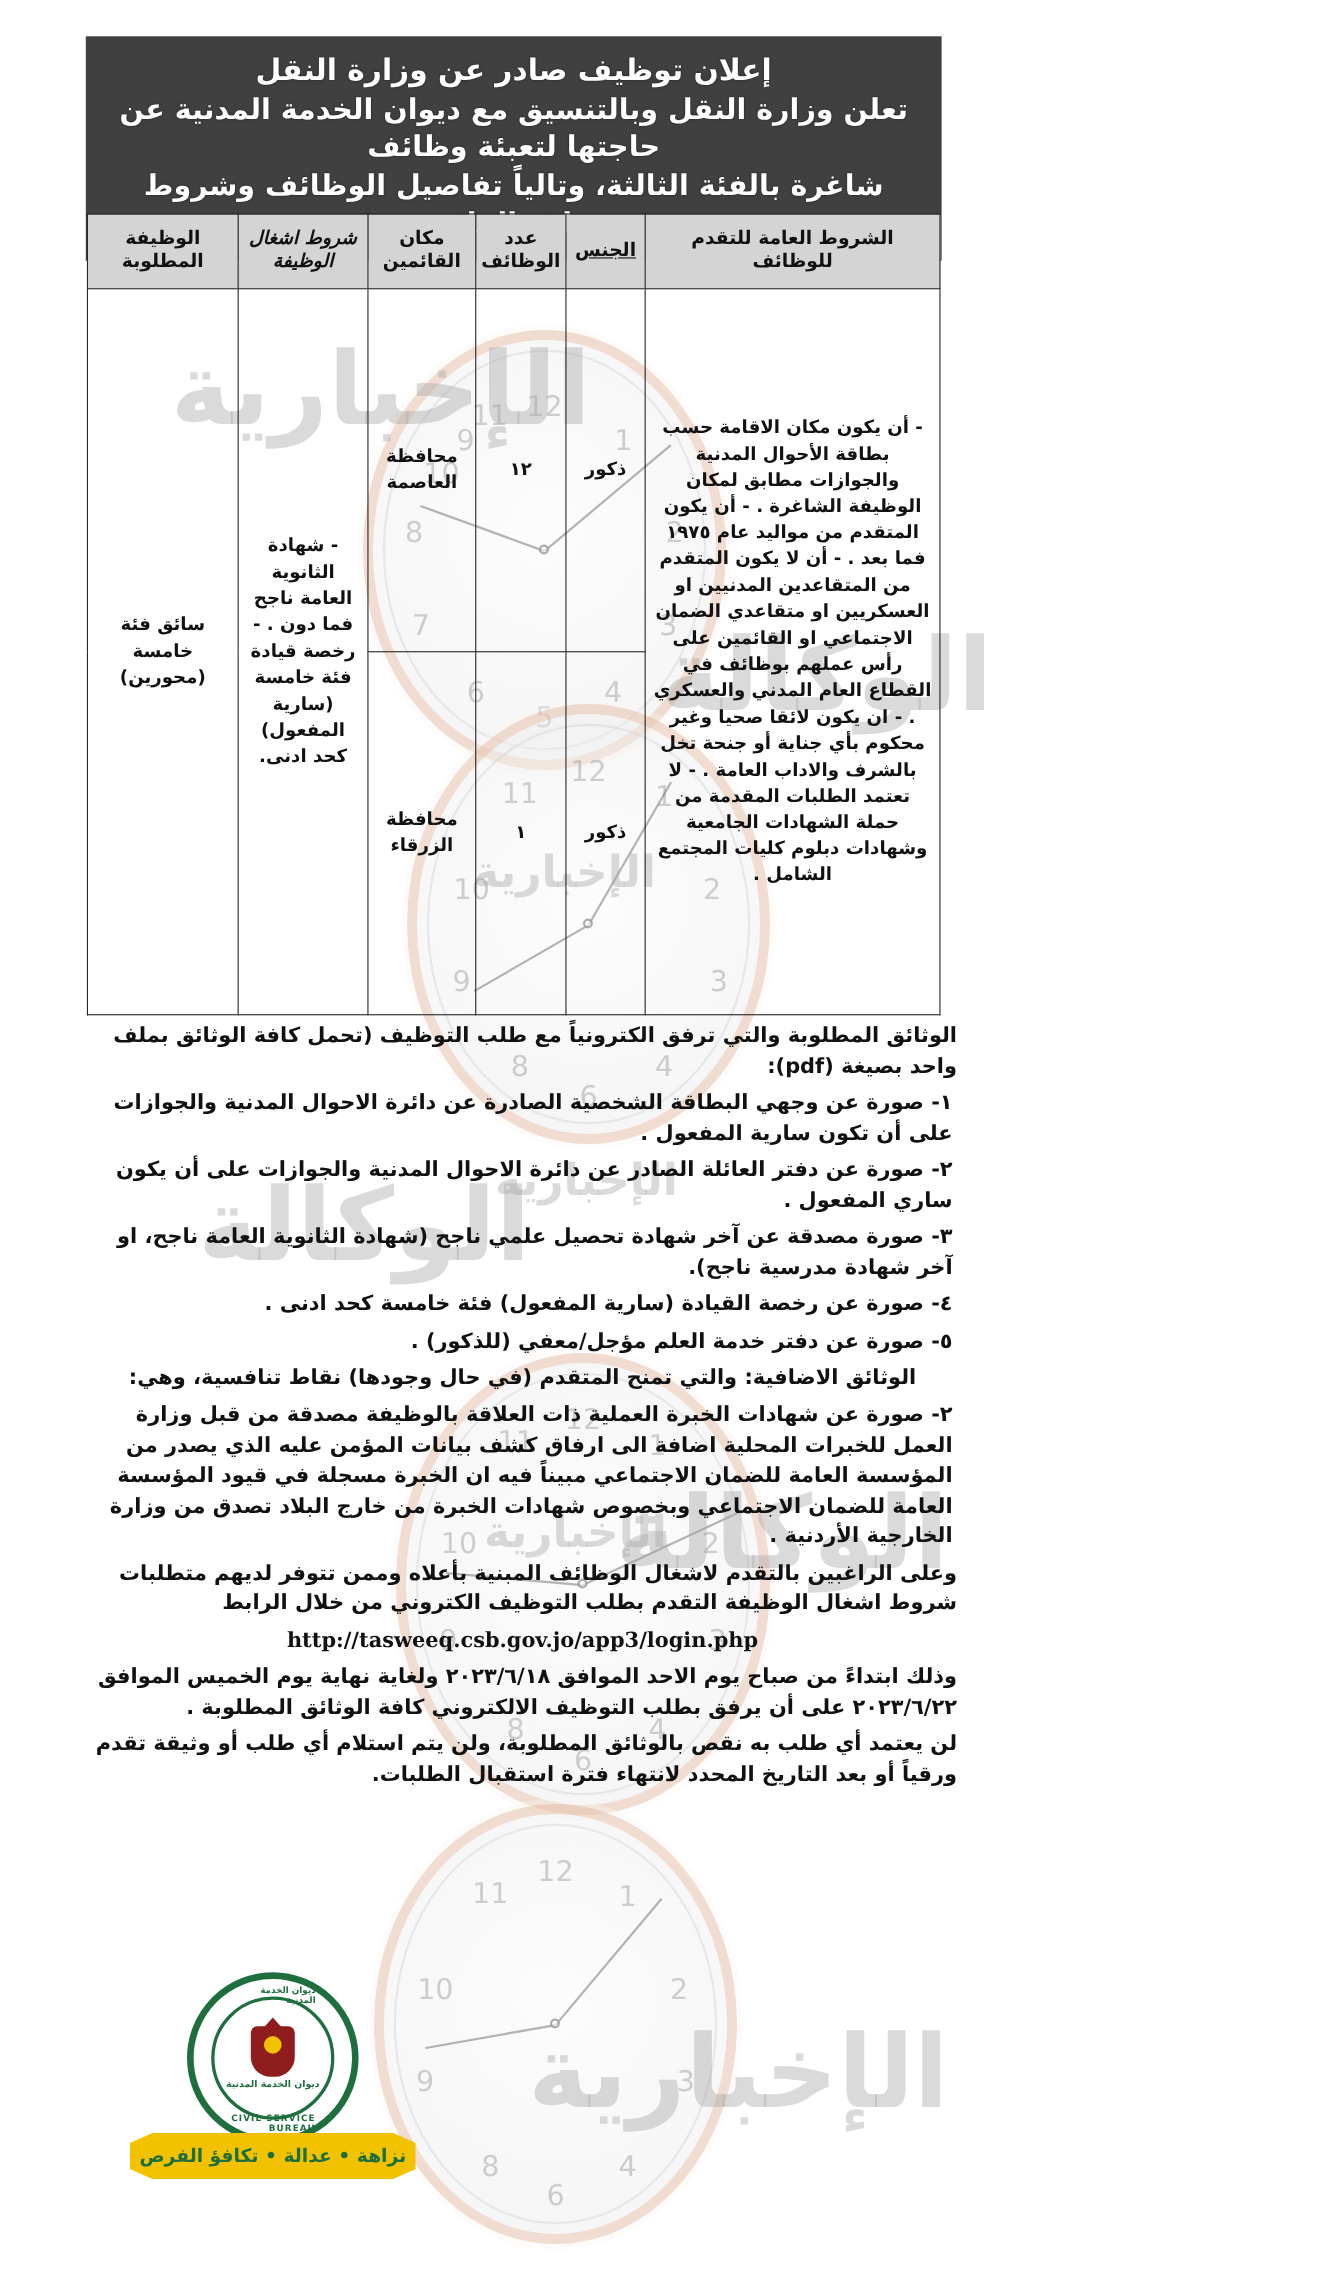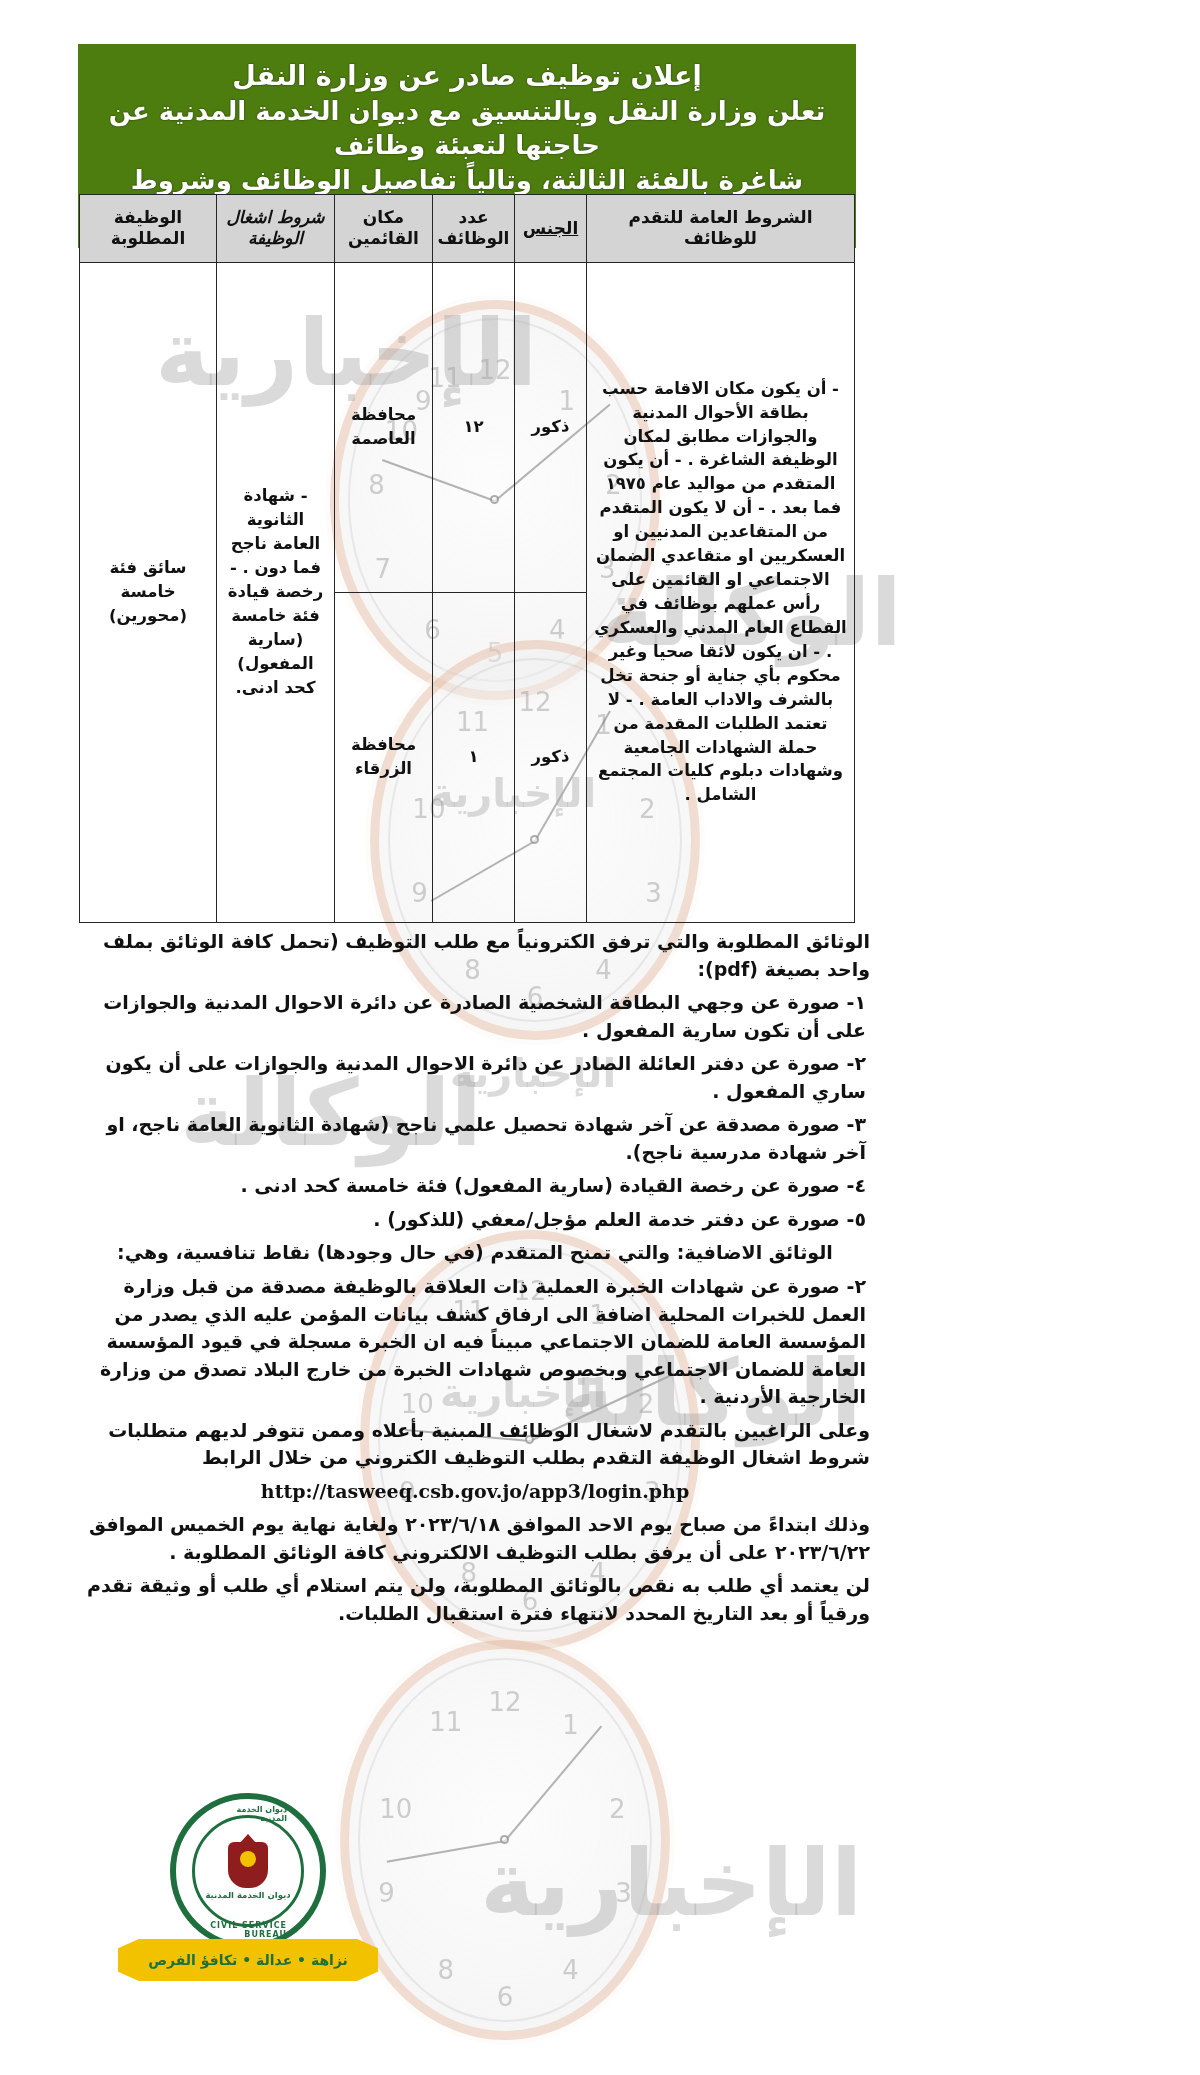--- a/index.html
+++ b/index.html
@@ -71,23 +71,23 @@
   #page {
     position: relative;
     z-index: 2;
     width: 1200px;
     height: 2075px;
   }
 
   
   #announcement-header {
     position: absolute;
-    left: 78px; top: 44px;
+    left: 78px; top: 33px;
     width: 778px;
-    background: #4d7c0f;
+    background: #404040;
     color: #ffffff;
     text-align: center;
     padding: 14px 16px 16px 16px;
   }
   #announcement-header .line {
     font-weight: bold;
     line-height: 1.33;
     text-shadow: 0 0 2px rgba(0,0,0,0.6);
   }
   #announcement-header .line1 { font-size: 27px; }
@@ -229,21 +229,21 @@
   #csb-logo .ring-text .bottom { bottom: 10px; }
   #csb-logo .ribbon {
     position: absolute;
     left: 0; top: 146px;
     width: 260px; height: 42px;
     background: #f2c200;
     clip-path: polygon(0 22%, 8% 0, 92% 0, 100% 22%, 100% 78%, 92% 100%, 8% 100%, 0 78%);
     display: flex; align-items: center; justify-content: center;
   }
   #csb-logo .ribbon-inner {
-    font-size: 14px; font-weight: bold; color: #1f6f3e;
+    font-size: 17px; font-weight: bold; color: #1f6f3e;
     letter-spacing: 1px;
   }
 </style>
 </head>
 <body>
 
 <div id="watermark-layer">
 
   <div class="wm-clock" style="left:330px; top:300px; width:330px; height:400px;">
     <div class="face"></div>

